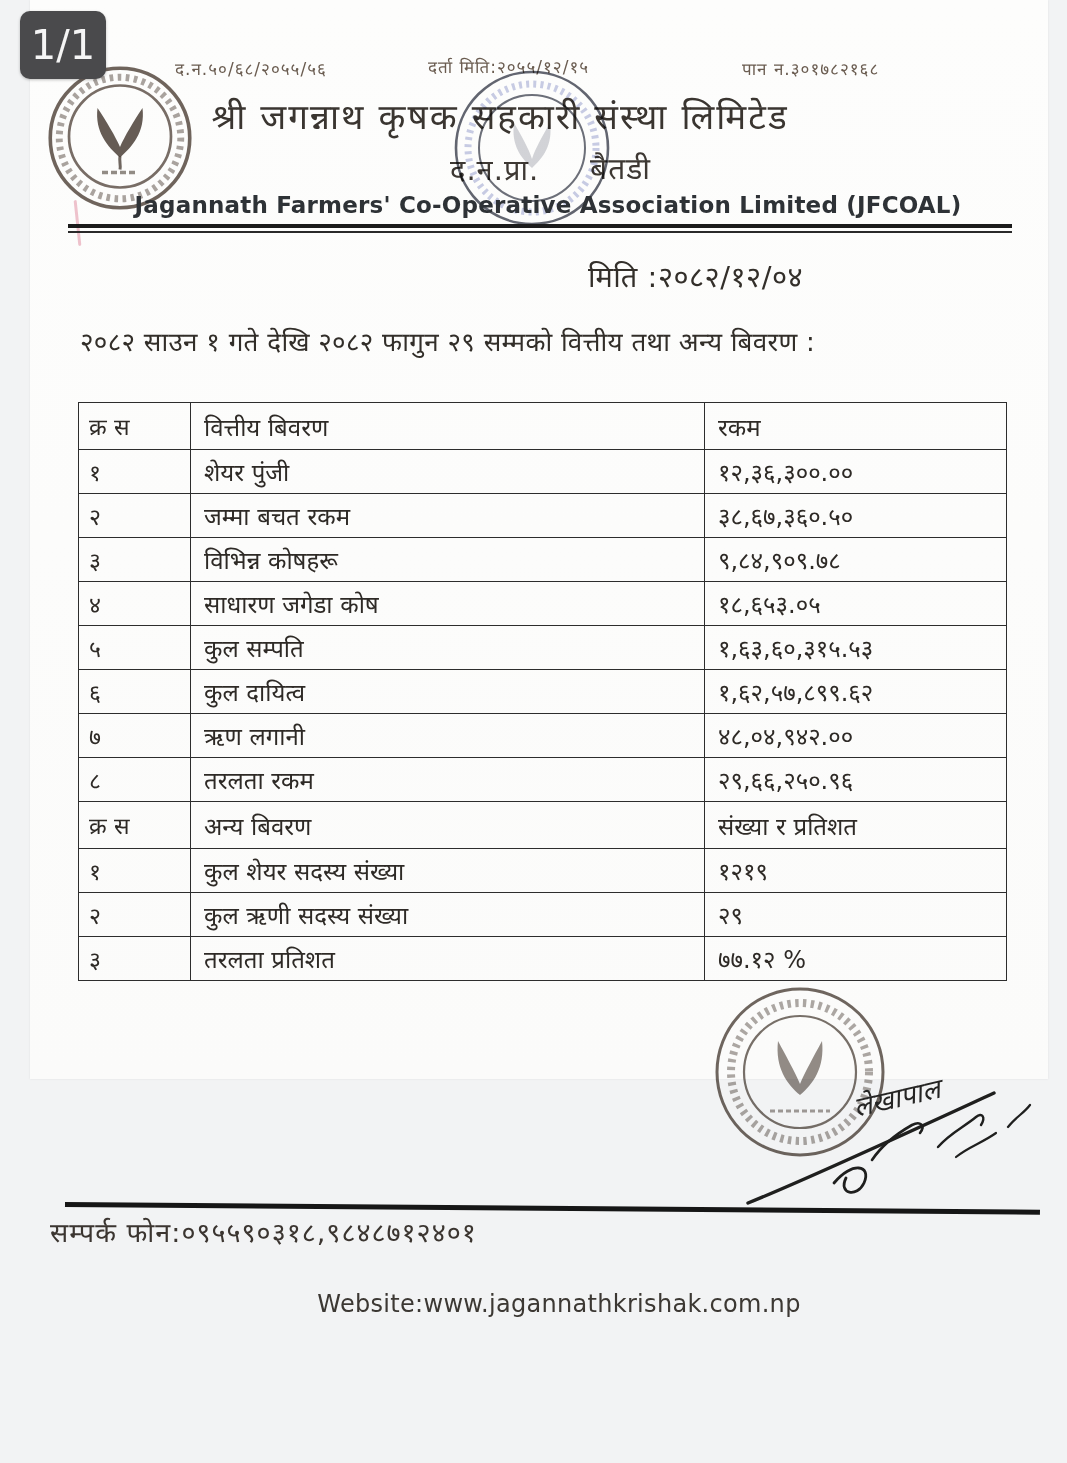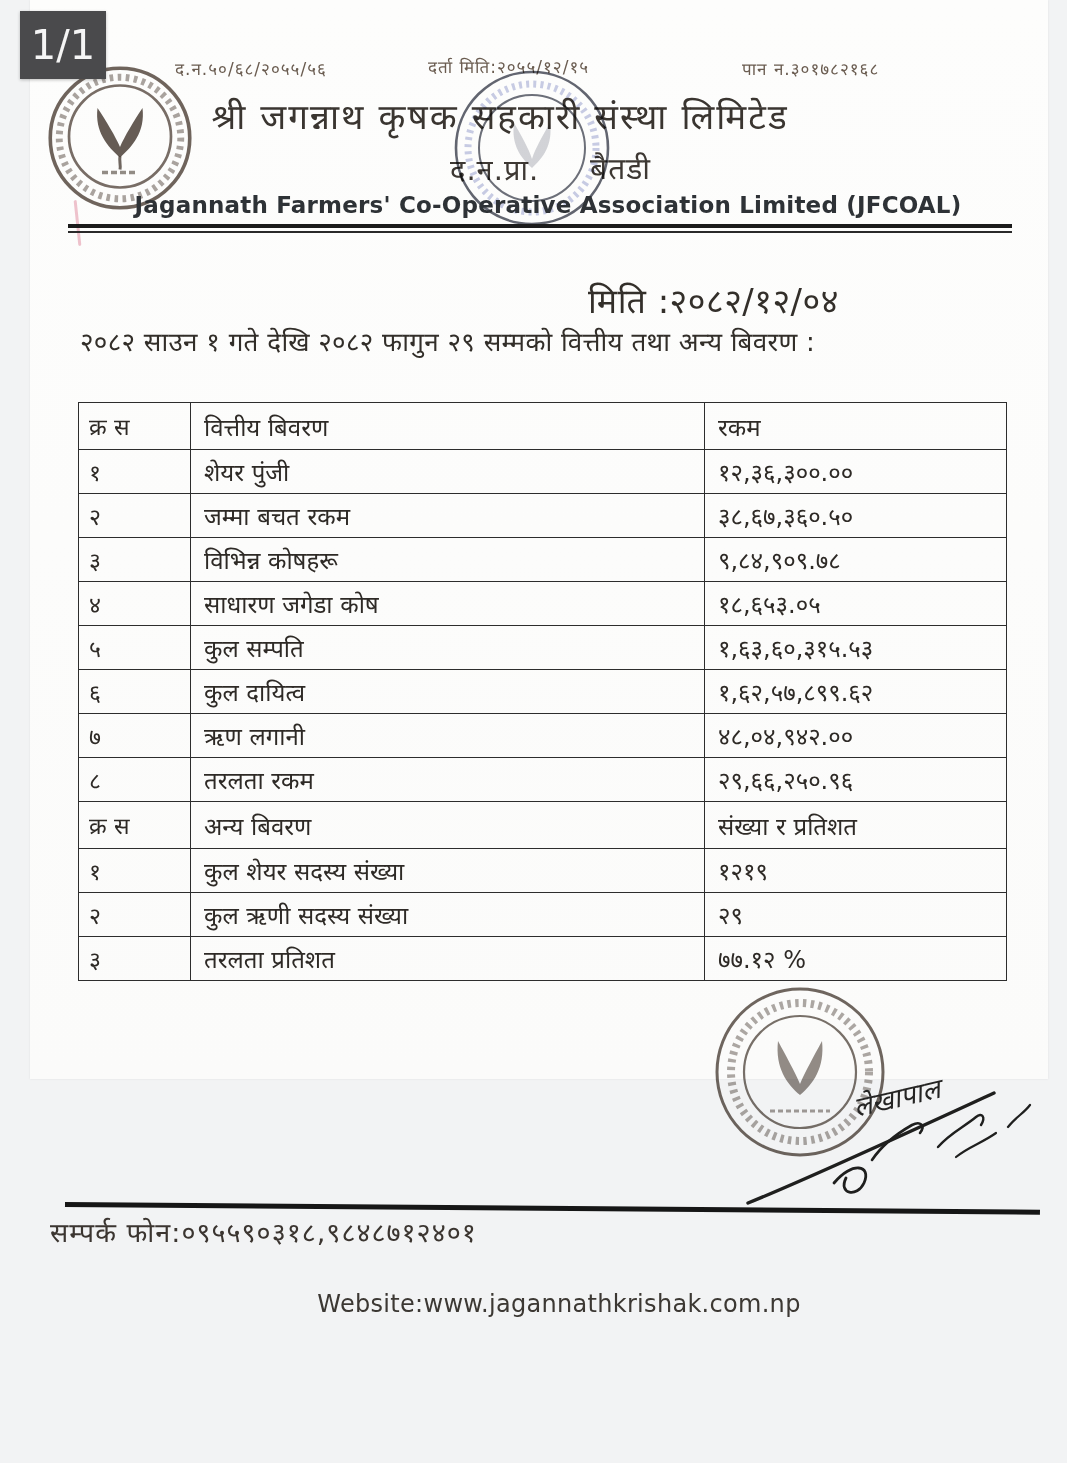--- a/index.html
+++ b/index.html
@@ -12,40 +12,40 @@
   }
   .page{
     position:absolute;left:30px;top:0;width:1018px;height:1079px;
     background:linear-gradient(#fdfdfc,#fbfbfa);
     box-shadow:0 0 2px rgba(0,0,0,.08);
   }
   .abs{position:absolute;}
   
   .page-badge{
     position:absolute;left:20px;top:11px;width:86px;height:68px;
-    background:#4a4a4c;border-radius:0;
+    background:#4a4a4c;border-radius:10px;
     color:#f5f5f5;font-size:40px;line-height:68px;text-align:center;
     z-index:30;box-shadow:0 1px 3px rgba(0,0,0,.25);
   }
   
   .regline{font-size:17px;color:#6a5c50;letter-spacing:1px;white-space:nowrap;}
   .title-np{
     font-size:35px;color:#3a3530;letter-spacing:2px;white-space:nowrap;
     text-align:center;width:700px;left:120px;top:92px;
   }
   .sub-np{font-size:29px;color:#3d3833;letter-spacing:1px;}
   .title-en{
     font-size:23px;font-weight:bold;color:#2e3236;letter-spacing:.2px;
     text-align:center;width:880px;left:78px;top:192px;white-space:nowrap;
   }
   .rule-top{
     left:38px;top:224px;width:944px;height:3px;
     border-top:4px solid #1b1b1b;border-bottom:2px solid #2a2a2a;
   }
-  .dateline{left:558px;top:256px;font-size:34px;color:#332f2a;letter-spacing:.5px;margin-top:21px;}
+  .dateline{left:558px;top:256px;font-size:29px;color:#332f2a;letter-spacing:.5px;}
   .intro{left:50px;top:323px;width:840px;font-size:26px;color:#322e29;letter-spacing:.3px;white-space:nowrap;}
   
   table.fin{
     position:absolute;left:48px;top:402px;width:928px;
     border-collapse:collapse;table-layout:fixed;
   }
   table.fin td{
     border:1.7px solid #2d2d2d;
     font-size:24px;color:#2e2a26;
     padding:0 0 0 13px;vertical-align:middle;

